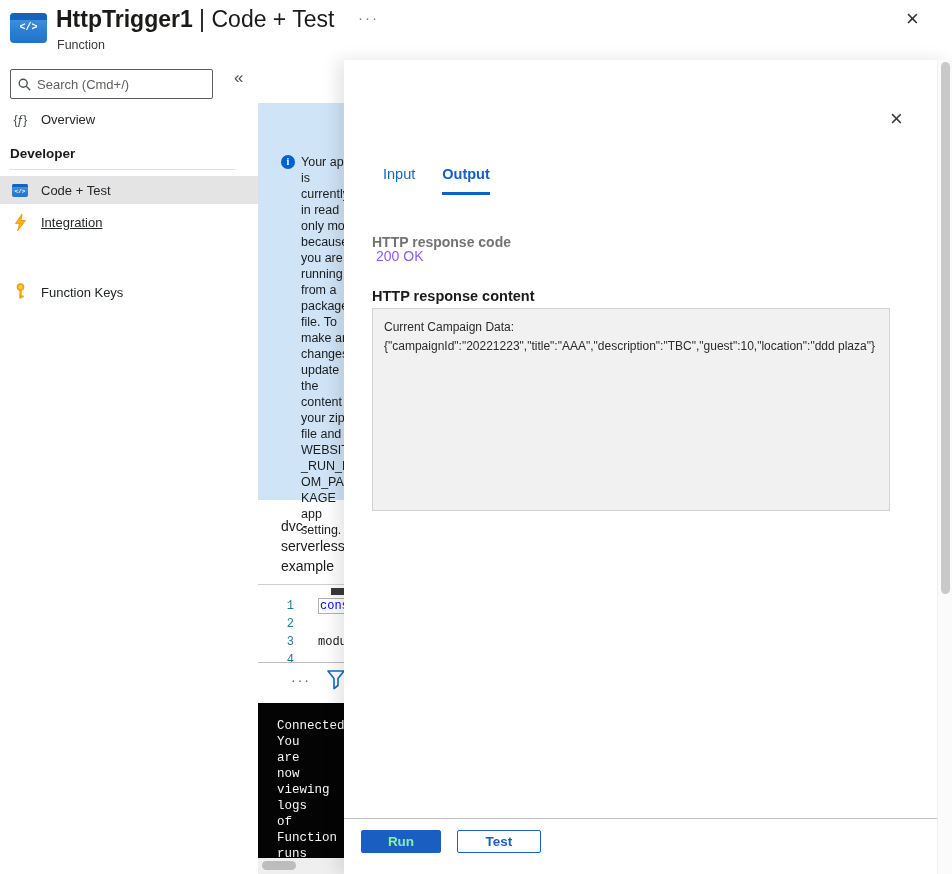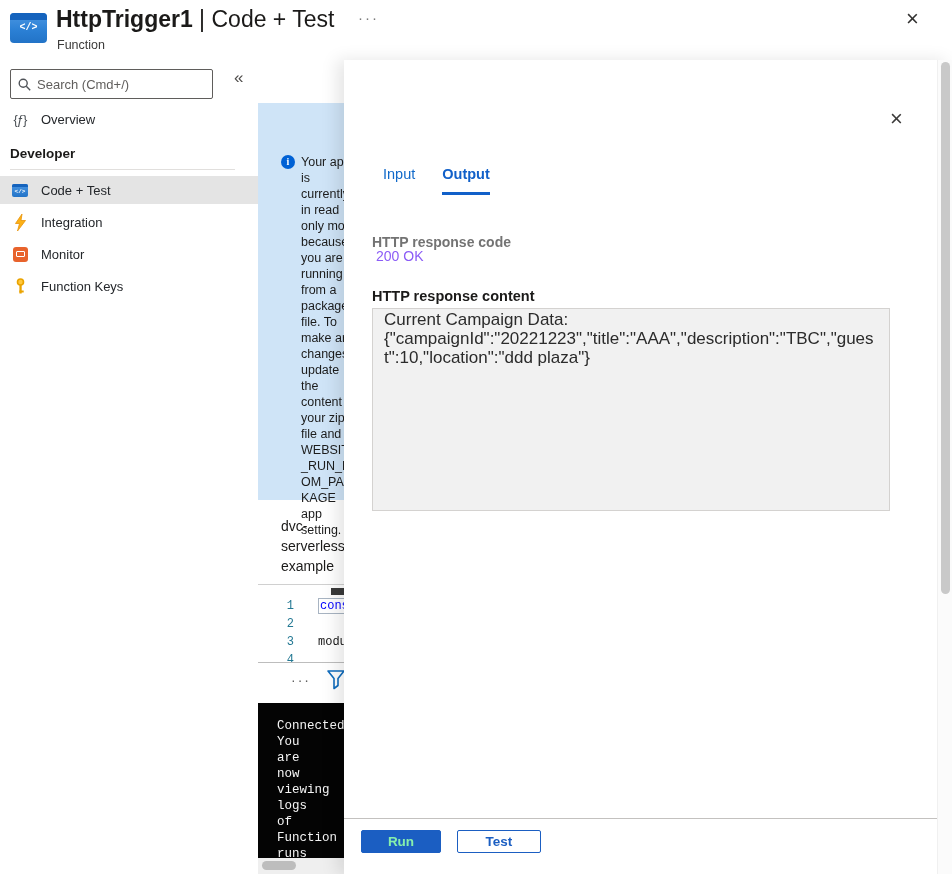--- a/index.html
+++ b/index.html
@@ -79,21 +79,21 @@
   .test-panel { left:344px; top:60px; width:608px; height:814px; background:#fff;
     box-shadow:-7px 0 16px rgba(0,0,0,0.10); }
   .panel-close { position:absolute; left:546px; top:48px; font-size:22px; line-height:22px; color:#3b3a39; cursor:pointer; }
   .tabs { position:absolute; left:39px; top:106px; display:flex; gap:27px; }
   .tab { font-size:14.5px; padding-bottom:10px; color:#1069c9; cursor:pointer; border-bottom:3px solid transparent; }
   .tab.active { font-weight:700; color:#1160c9; border-bottom-color:#1160c9; }
   .resp-code-label { left:28px; top:174px; font-size:14px; font-weight:700; color:#737373; }
   .resp-code-value { left:32px; top:188px; font-size:14px; color:#8b5cf6; }
   .resp-content-label { left:28px; top:228px; font-size:14.5px; font-weight:700; color:#1b1a19; }
   .resp-content-box { left:28px; top:248px; width:518px; height:203px; background:#f1f1f1;
-    border:1px solid #d4d2d0; padding:1px 11px; font-size:17px; line-height:19px; color:#2b2b2b;
+    border:1px solid #d4d2d0; padding:9px 11px; font-size:12px; line-height:19px; color:#2b2b2b;
     white-space:pre-wrap; overflow-wrap:break-word; overflow:hidden; }
   .footer-divider { left:0; top:758px; width:594px; border-top:1px solid #c3c1bf; }
   .btn { position:absolute; top:770px; height:23px; border-radius:2px; display:flex; align-items:center;
     justify-content:center; font-size:13.5px; font-weight:700; cursor:pointer; }
   .run-btn { left:17px; width:80px; background:#1b5ec2; border:1px solid #1b5ec2; color:#86efac; }
   .close-btn { left:113px; width:84px; background:#fff; border:1px solid #1b5ec2; color:#1b5ec2; }
   .panel-scrollbar { position:absolute; left:593px; top:0; width:15px; height:814px; background:#fbfbfb;
     border-left:1px solid #f0f0f0; }
   .panel-scroll-thumb { position:absolute; left:3px; top:2px; width:9px; height:532px; background:#c9c9c9;
     border-radius:5px; cursor:pointer; }
@@ -135,39 +135,31 @@
   <div class="nav-item selected" style="top:176px;">
     <span class="ic">
       <span class="mini-code-icon">
           <span class="bar"></span>
           <span class="glyph">&lt;/&gt;</span>
         </span>
     </span>
     <span>Code + Test</span>
   </div>
 
-  <div class="nav-item" style="top:208px;">
+  <div class="nav-item" style="top:208px;text-decoration:underline;">
     <span class="ic">
       <svg width="13" height="17" viewBox="0 0 13 17">
         <path d="M8 0 L1.5 9.5 H5.5 L3.5 17 L11.5 6.5 H7 Z" fill="#fcb116" stroke="#e89206" stroke-width="0.8"></path>
       </svg>
     </span>
     <span>Integration</span>
   </div>
 
-  <div class="nav-item" style="top:240px;">
-    <span class="ic">
-      <span class="monitor-sq">
-          <span class="monitor-mark"></span>
-        </span>
-    </span>
-    <span>Monitor</span>
-  </div>
-
-  <div class="nav-item" style="top:272px;">
+
+  <div class="nav-item" style="top:272px;align-items:flex-end;">
     <span class="ic">
       <svg width="11" height="17" viewBox="0 0 11 17">
         <circle cx="5.5" cy="4" r="3" fill="#ffc83d" stroke="#eaa300" stroke-width="1.6"></circle>
         <rect x="4.4" y="7" width="2.3" height="8.5" fill="#eaa300"></rect>
         <rect x="4.4" y="12.5" width="4.3" height="2" fill="#eaa300"></rect>
       </svg>
     </span>
     <span>Function Keys</span>
   </div>
 

